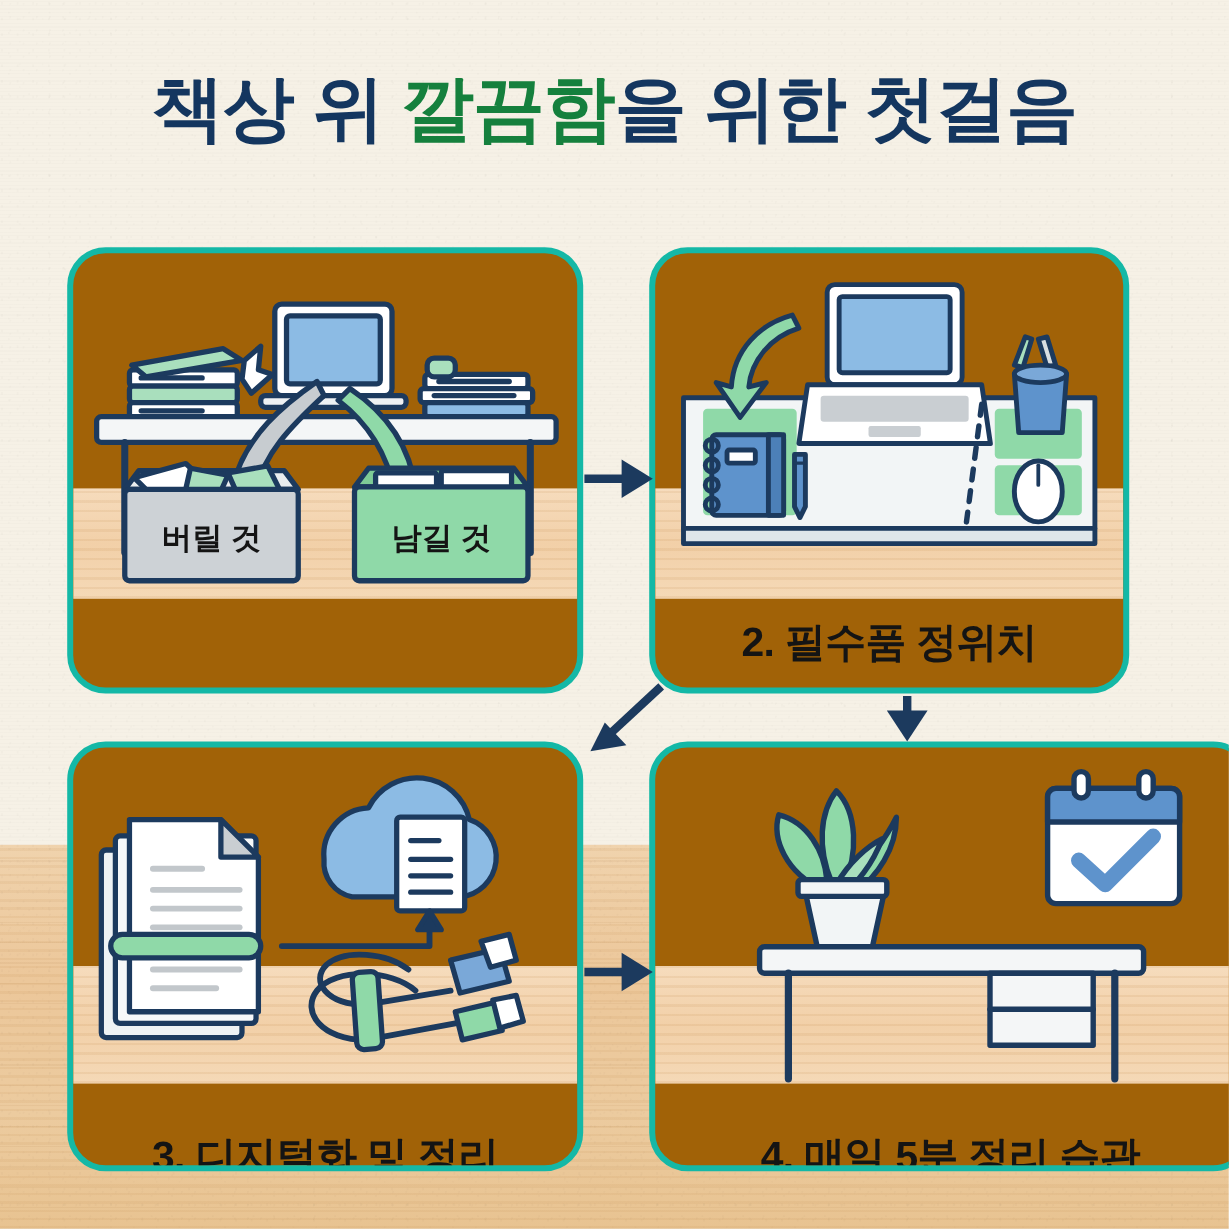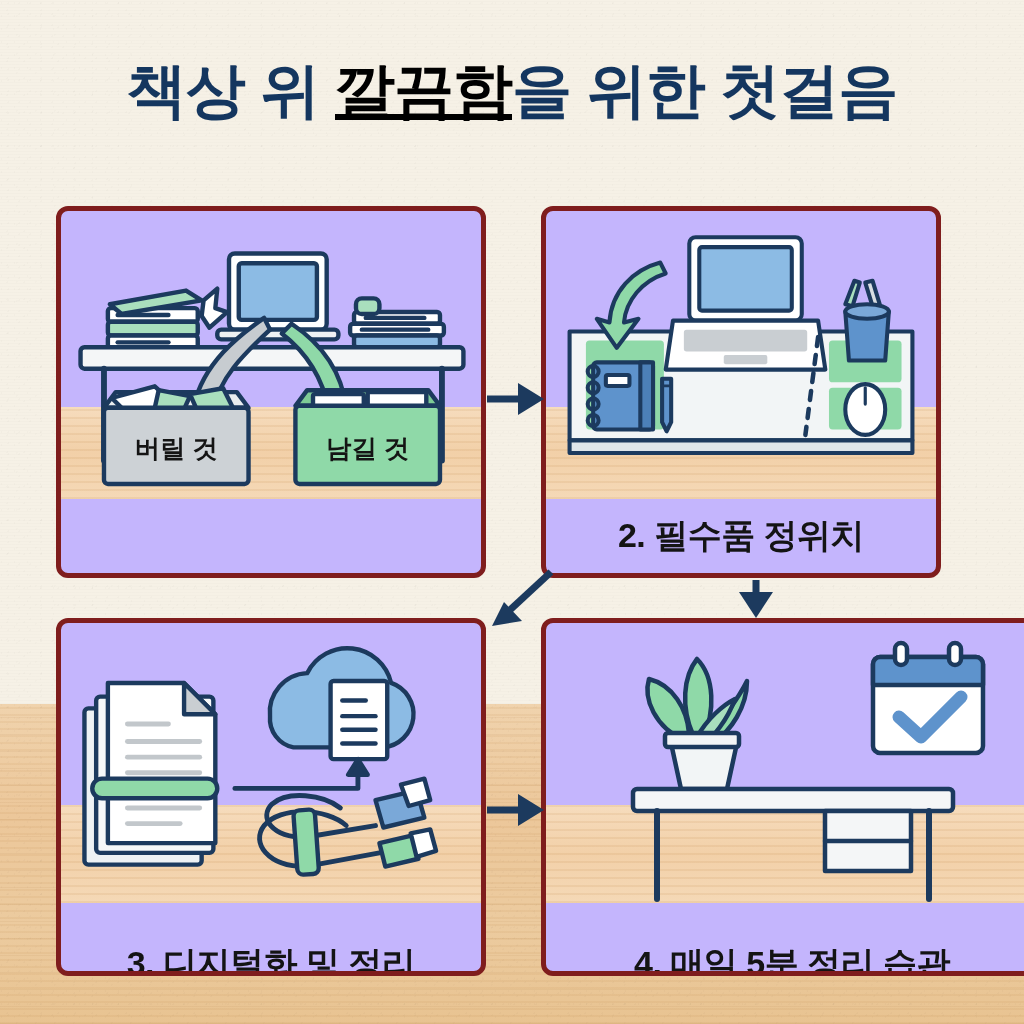--- a/index.html
+++ b/index.html
@@ -63,28 +63,28 @@
     left: 0; top: 56px;
     width: 1024px;
     text-align: center;
     font-size: 60px;
     font-weight: 900;
     letter-spacing: -1px;
     color: #14365f;
     line-height: 1.15;
     white-space: nowrap;
   }
-  .title .hl { color: #000000; text-decoration: underline; }
+  .title .hl { color: #15803d; }
 
   
   .card {
     position: absolute;
-    background: #c4b5fd;
-    border: 5px solid #7f1d1d;
-    border-radius: 12px;
+    background: #a16207;
+    border: 5px solid #14b8a6;
+    border-radius: 32px;
     overflow: hidden;
     box-sizing: border-box;
   }
   #card1 { left: 56px;  top: 206px; width: 430px; height: 372px; }
   #card2 { left: 541px; top: 206px; width: 400px; height: 372px; }
   #card3 { left: 56px;  top: 618px; width: 430px; height: 358px; }
   #card4 { left: 541px; top: 618px; width: 502px; height: 358px; }
 
   .card-wood {
     position: absolute;

